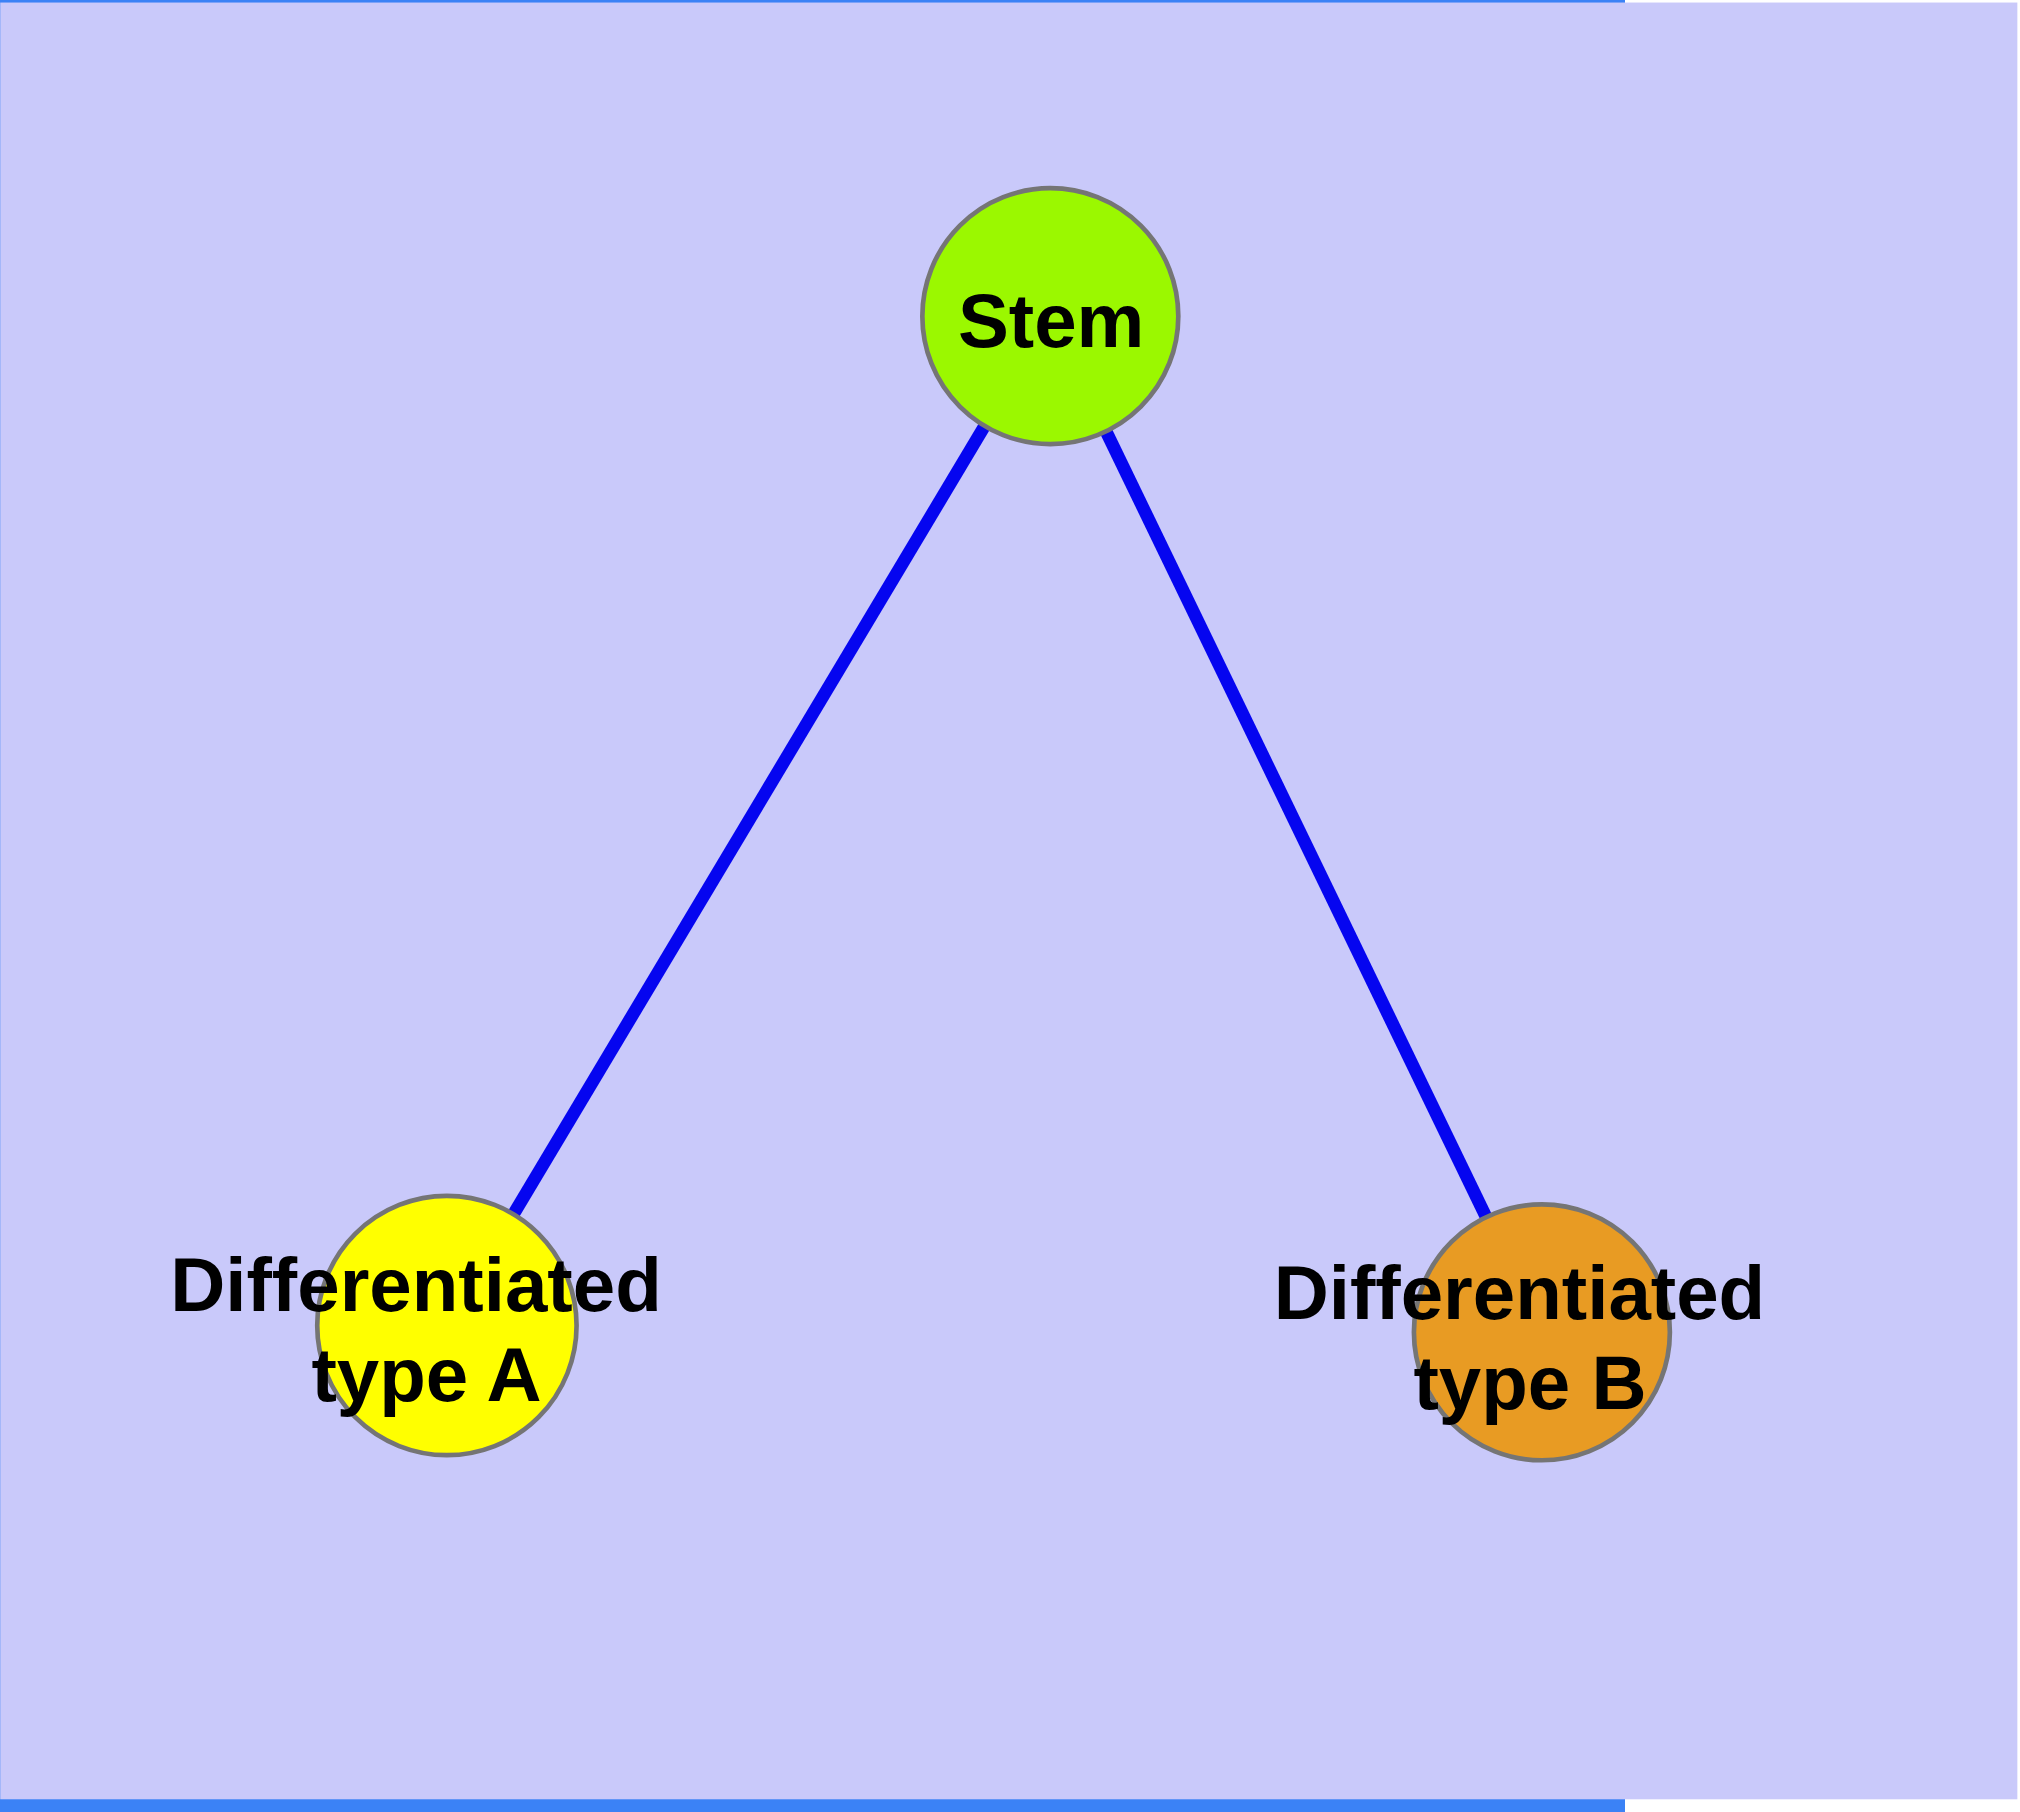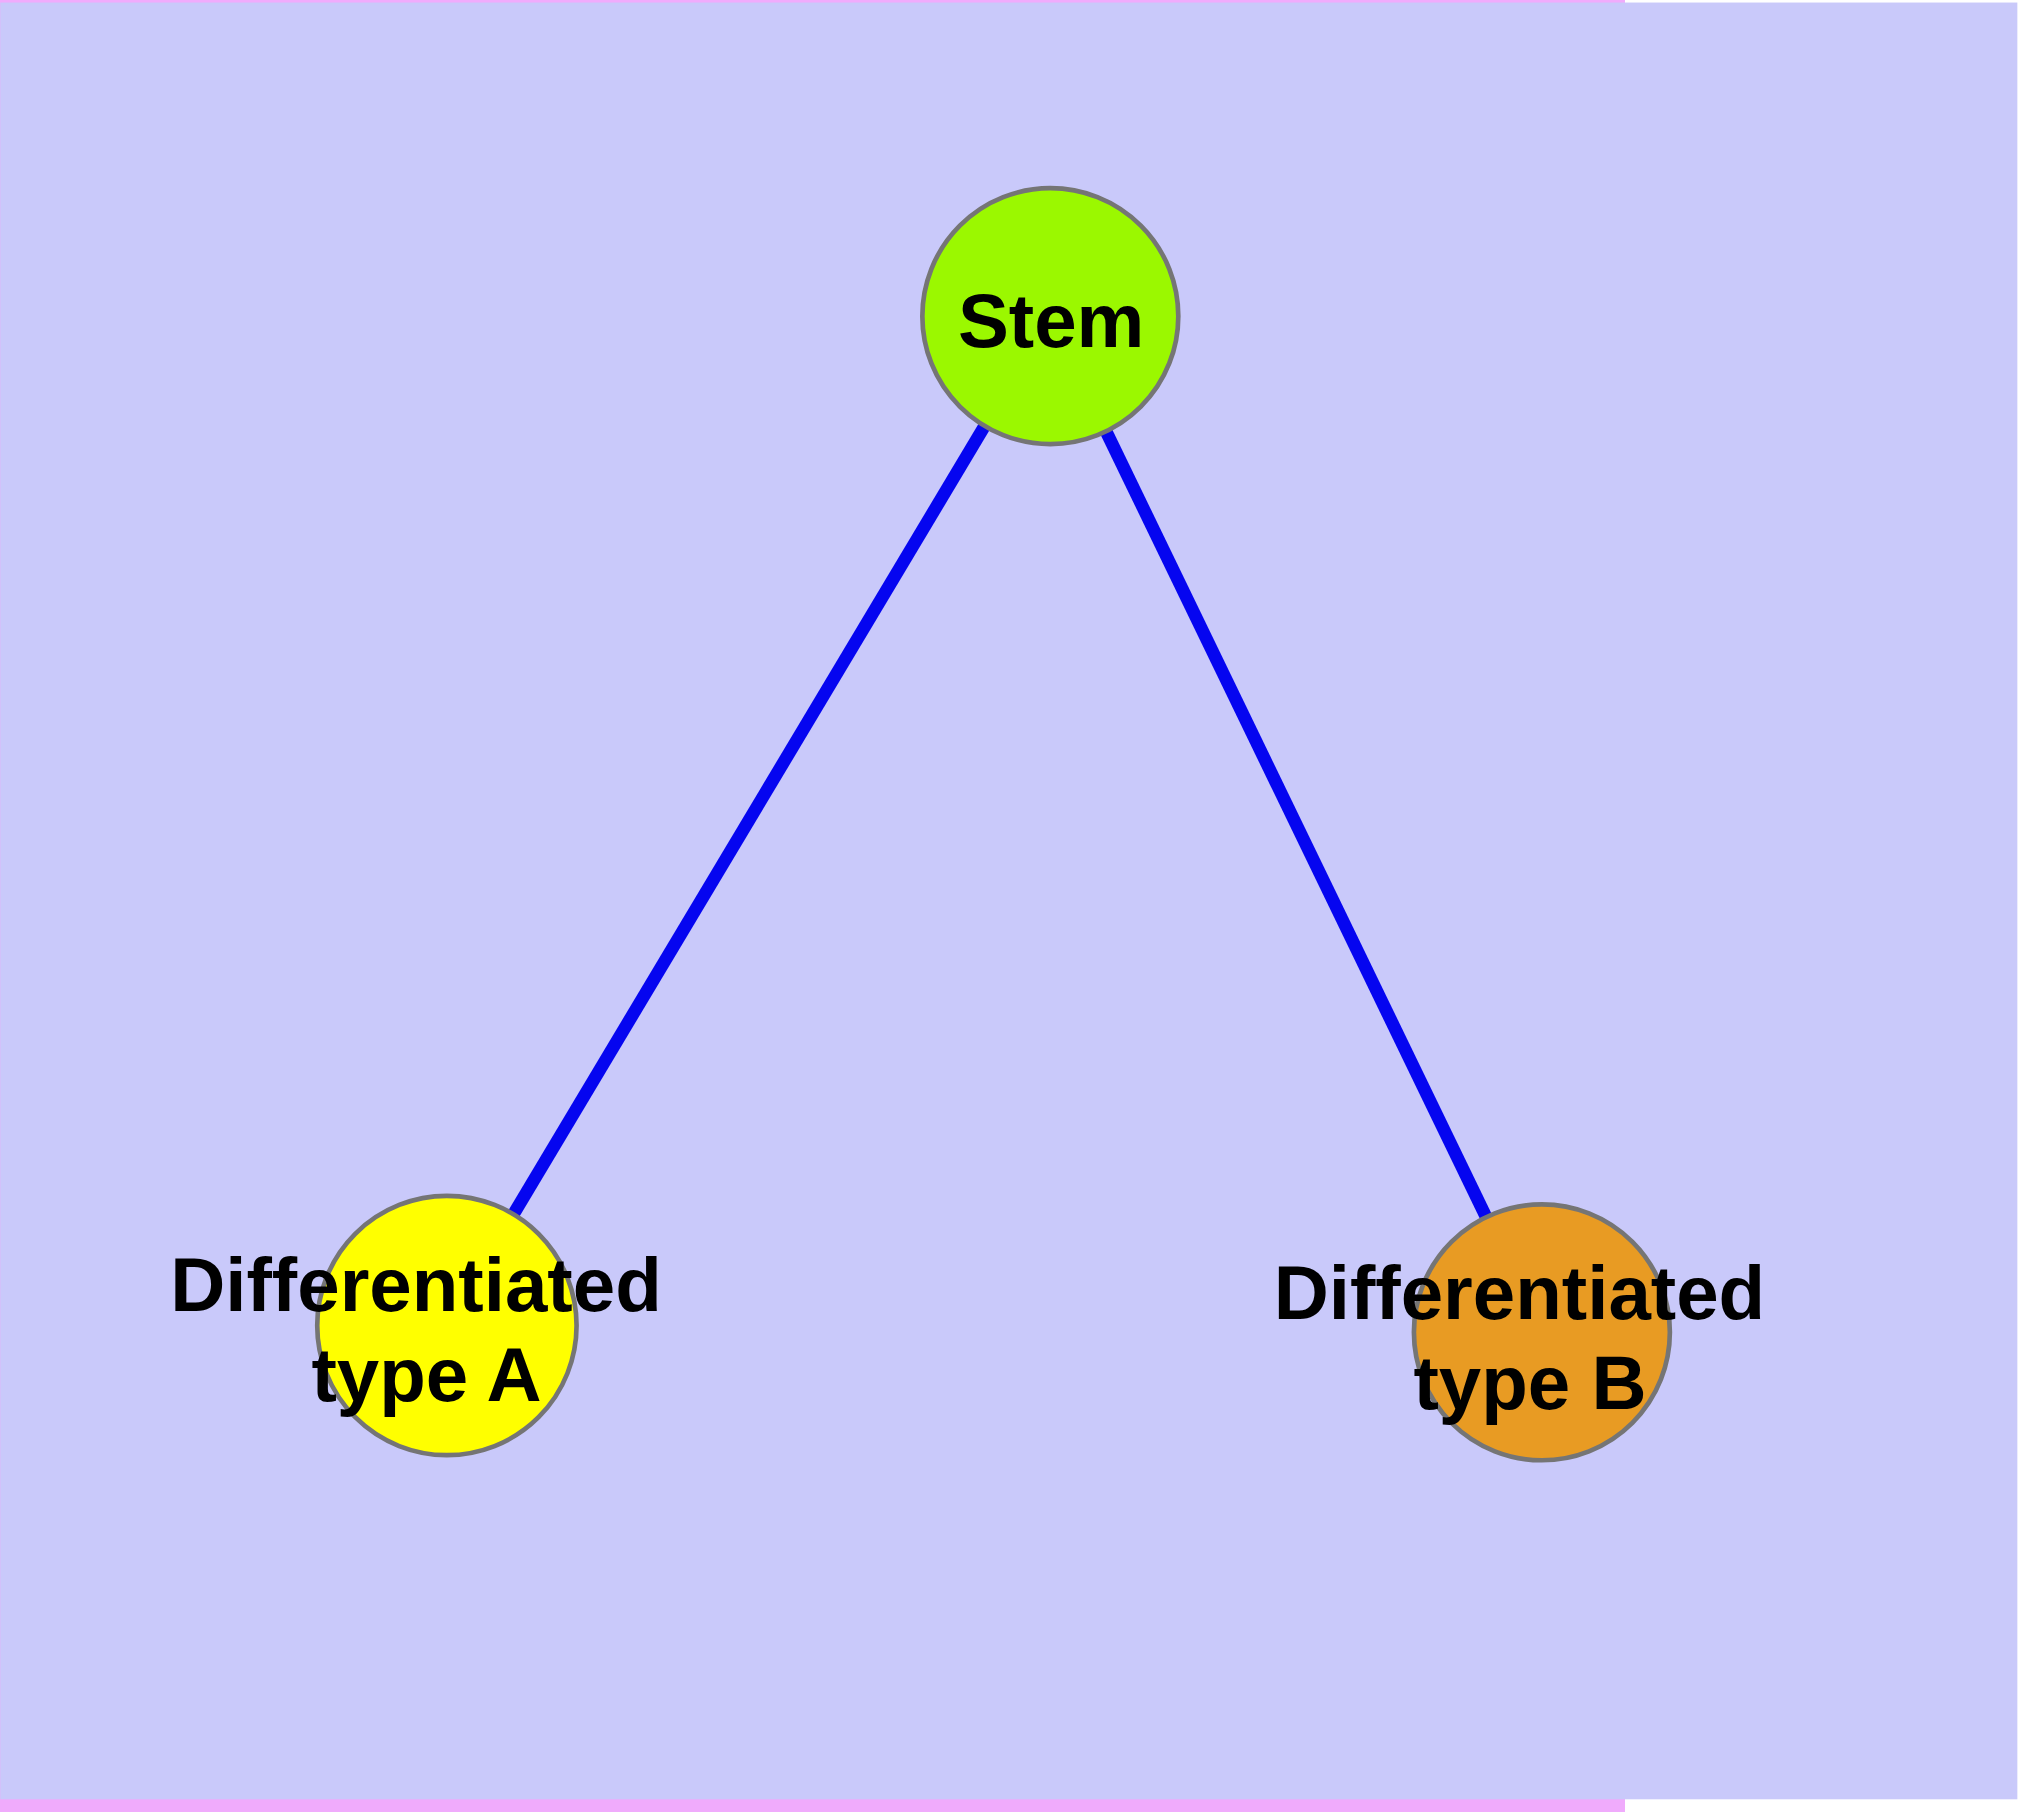--- a/index.html
+++ b/index.html
@@ -8,21 +8,21 @@
     background: #ffffff;
     width: 2021px;
     height: 1812px;
     overflow: hidden;
     font-family: "Liberation Sans", sans-serif;
   }
   .stage {
     position: relative;
     width: 1625px;
     height: 1812px;
-    background: #f0abfc;
+    background: #3b82f6;
   }
   svg.graph {
     display: block;
     width: 2021px;
     height: 1812px;
   }
   svg.graph text {
     font-family: "Liberation Sans", sans-serif;
     font-weight: bold;
     font-size: 90px;

